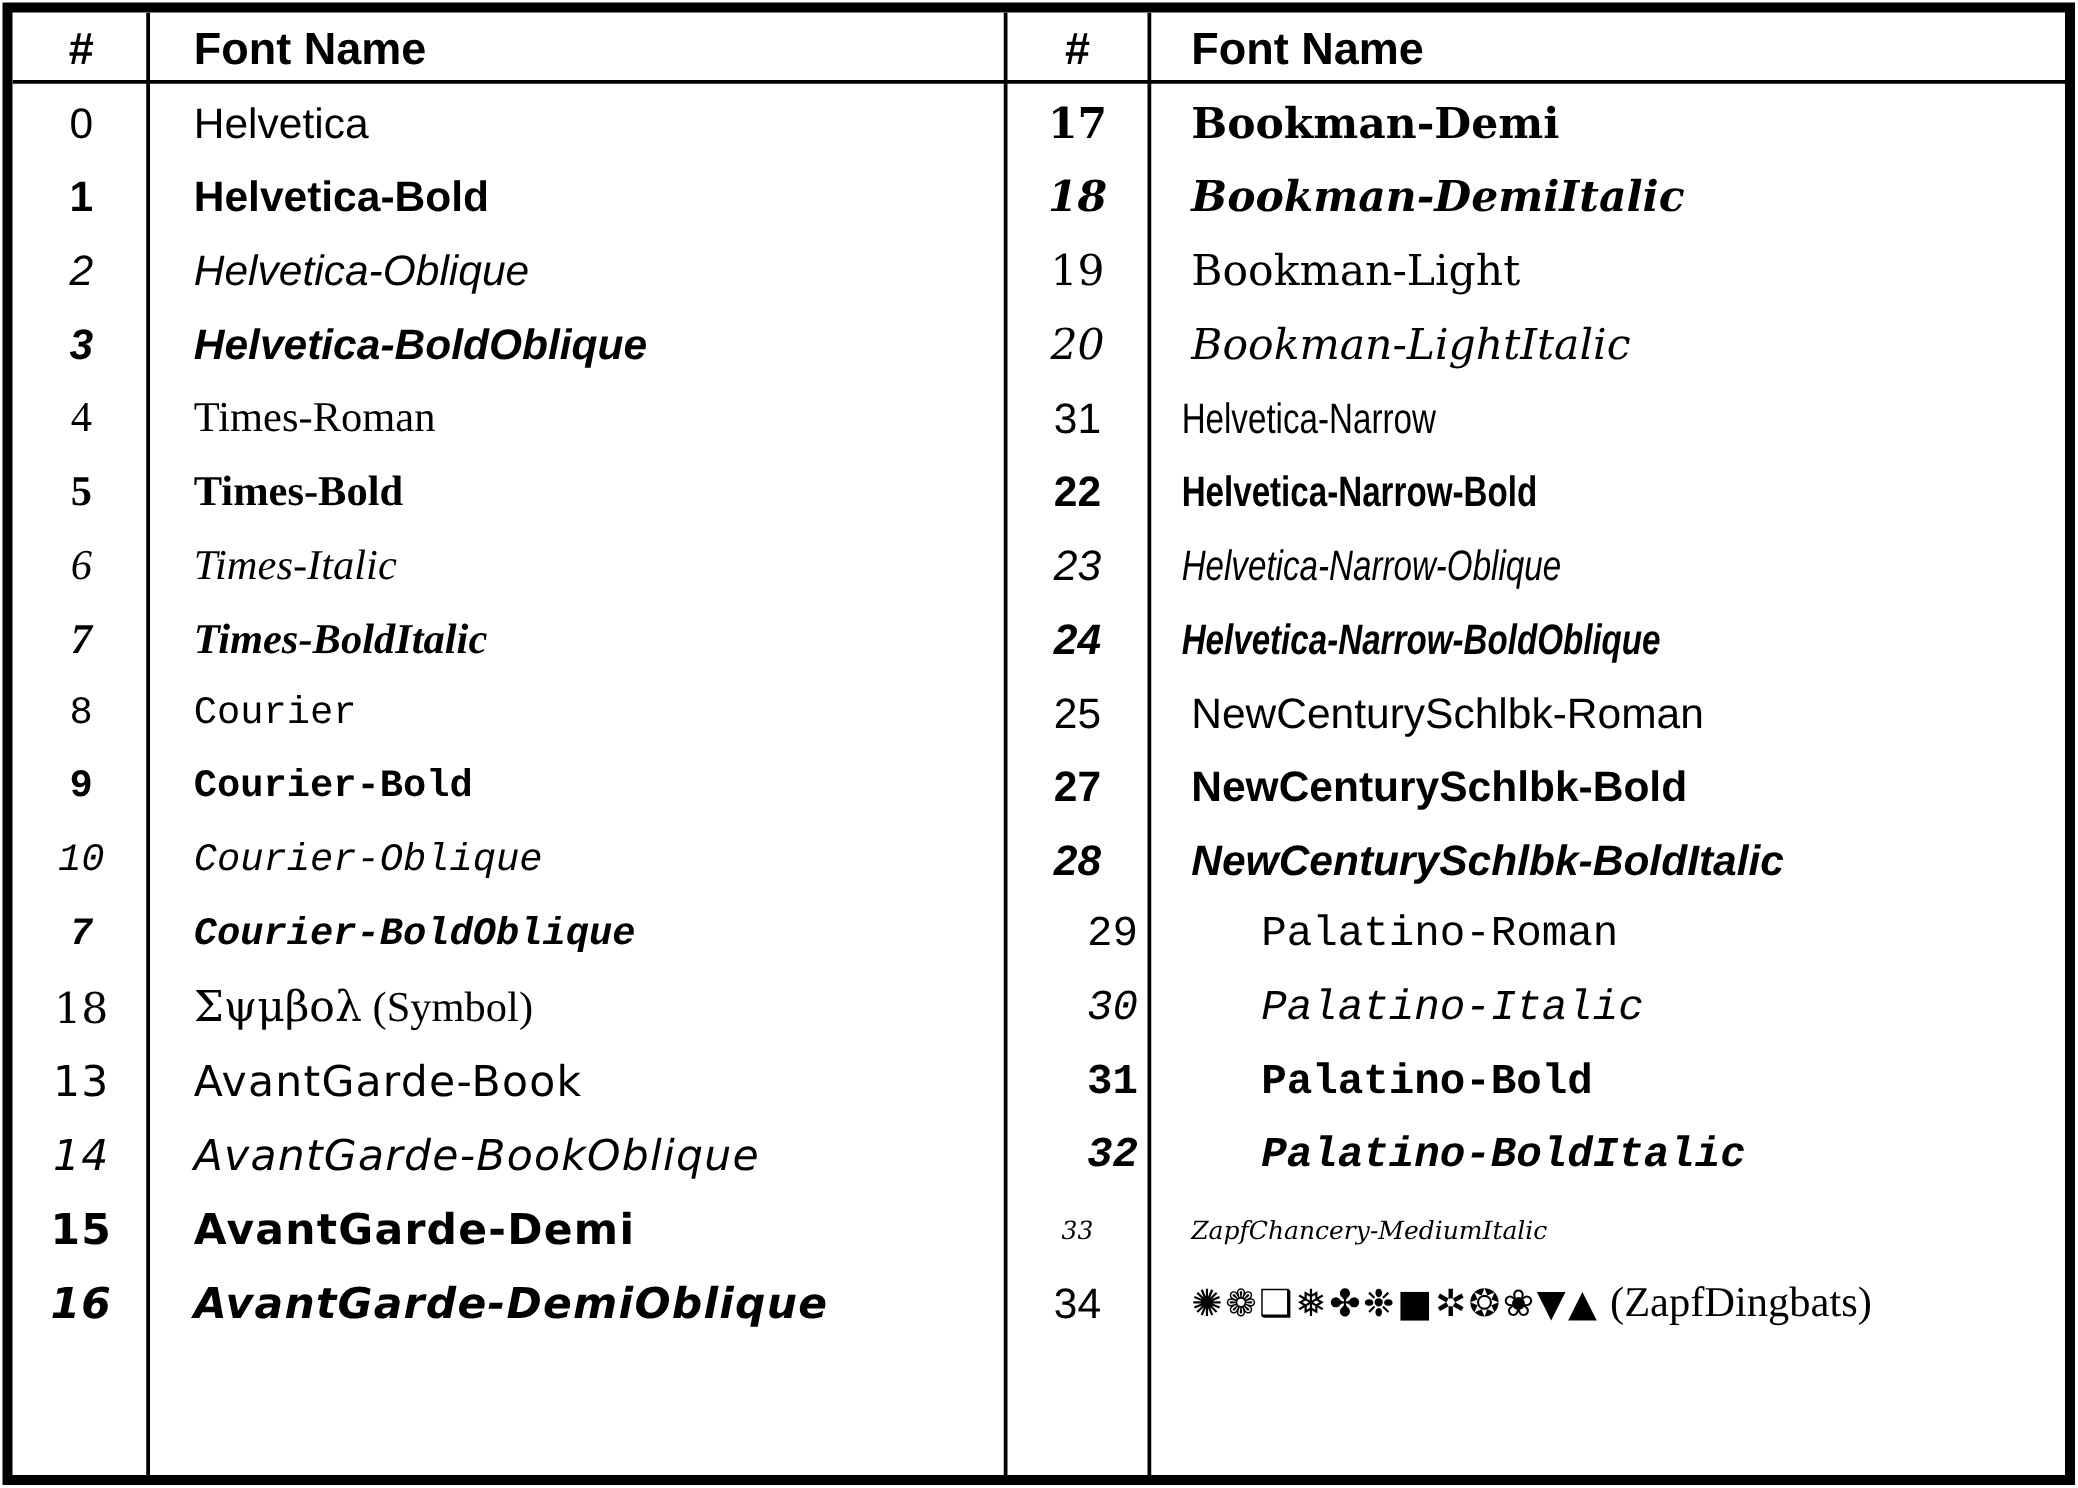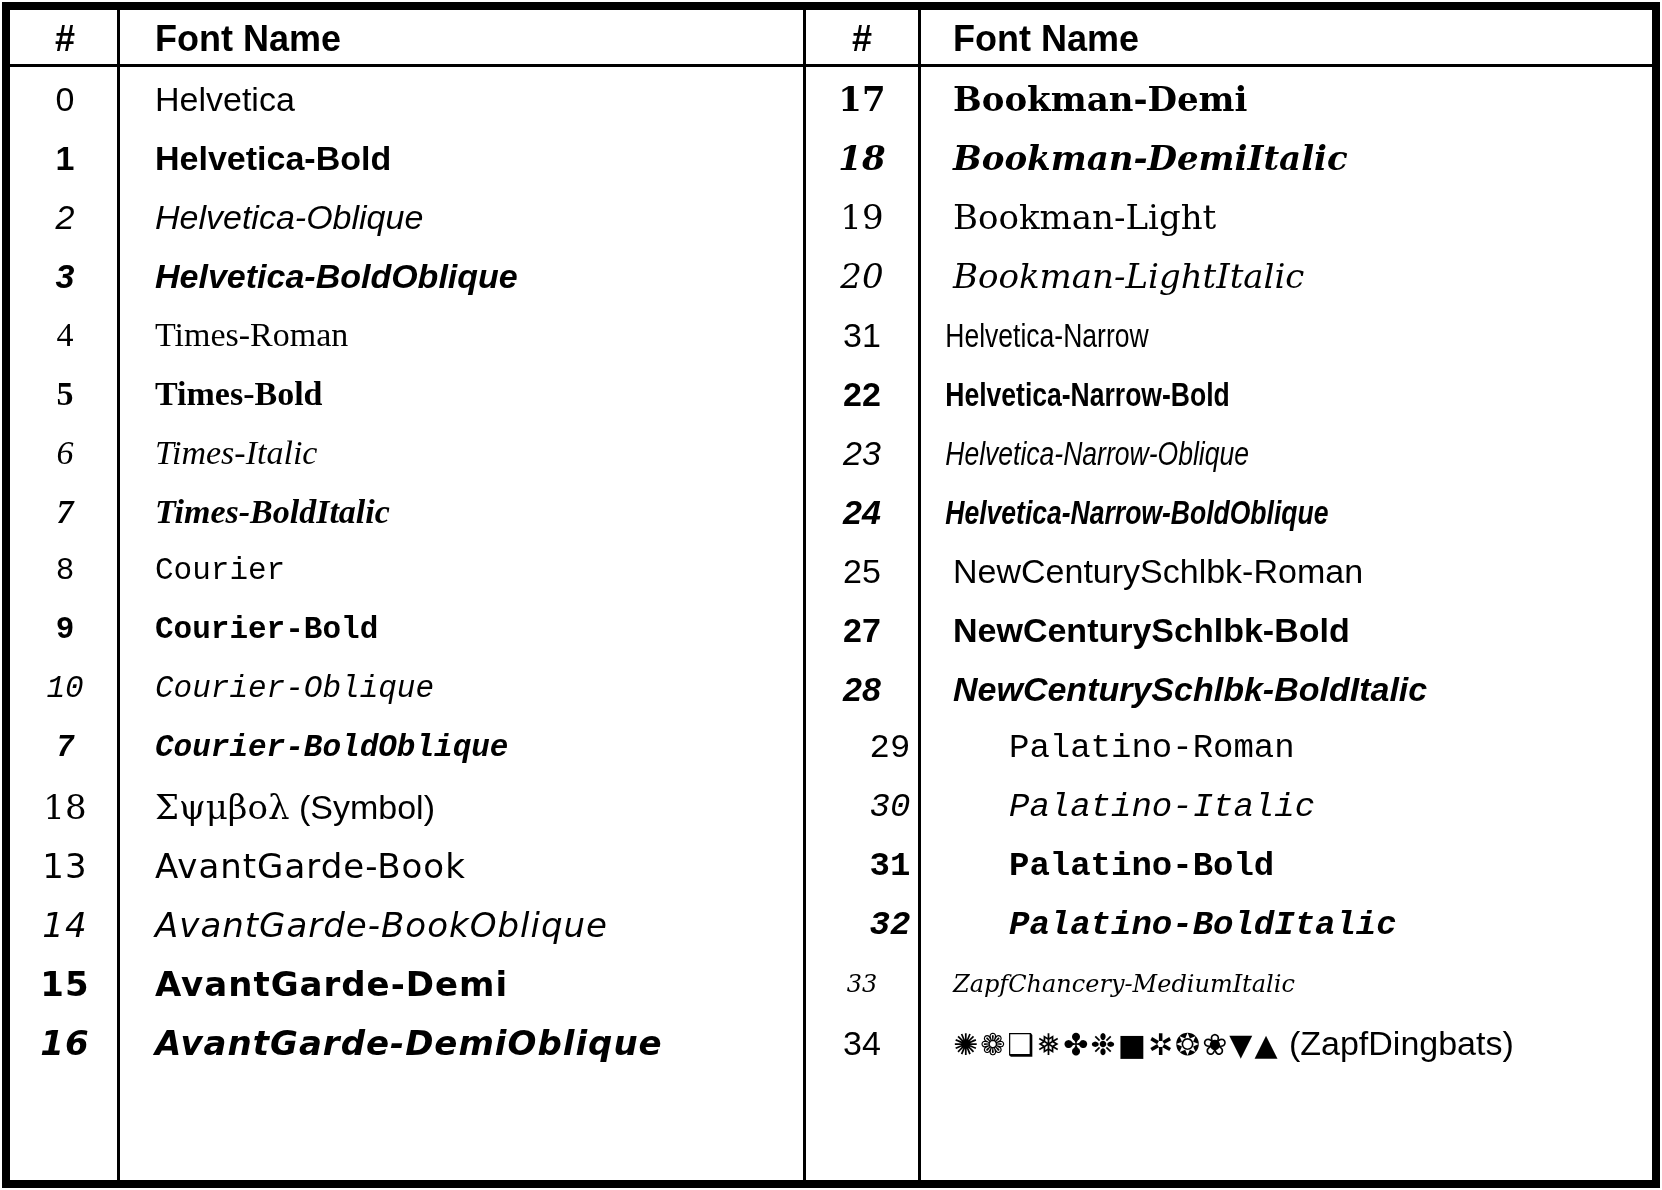--- a/index.html
+++ b/index.html
@@ -37,25 +37,25 @@
   .f-sans{font-family:"Liberation Sans", sans-serif;}
   .f-serif{font-family:"Liberation Serif", serif;}
   .f-mono{font-family:"Liberation Mono", monospace;font-size:31px;}
   .f-greek{font-family:"DejaVu Serif", serif;}
   .f-avant{font-family:"DejaVu Sans", sans-serif;letter-spacing:1px;}
   .f-bookman{font-family:"DejaVu Serif", serif;}
   .f-narrow{font-family:"Liberation Sans", sans-serif;}
   .name.f-narrow{display:inline-block;transform:scaleX(0.78);transform-origin:0 50%;}
   .f-newcent{font-family:Liberation Sans, sans-serif;}
   .f-palatino{font-family:Liberation Mono, monospace;margin-left:28px;}
-  .f-chancery{font-family:"DejaVu Serif", serif;font-style:italic;font-size:24px;}
+  .f-chancery{font-family:"DejaVu Serif", serif;font-style:italic;font-size:20px;}
   .f-dingbats{font-family:"DejaVu Sans", sans-serif;font-size:30px;letter-spacing:2px;}
   .b{font-weight:700;}
   .i{font-style:italic;}
-  .suffix{font-family:Liberation Sans, sans-serif;font-weight:400;font-style:normal;font-size:34px;letter-spacing:0;margin-top:48px;}
+  .suffix{font-family:Liberation Serif, serif;font-weight:400;font-style:normal;font-size:34px;letter-spacing:0;margin-top:48px;}
 </style>
 </head>
 <body>
 
 <div class="frame">
   <div class="half left">
     <div class="row hdr">
       <span class="num">#</span>
       <span class="name">Font Name</span>
     </div>

